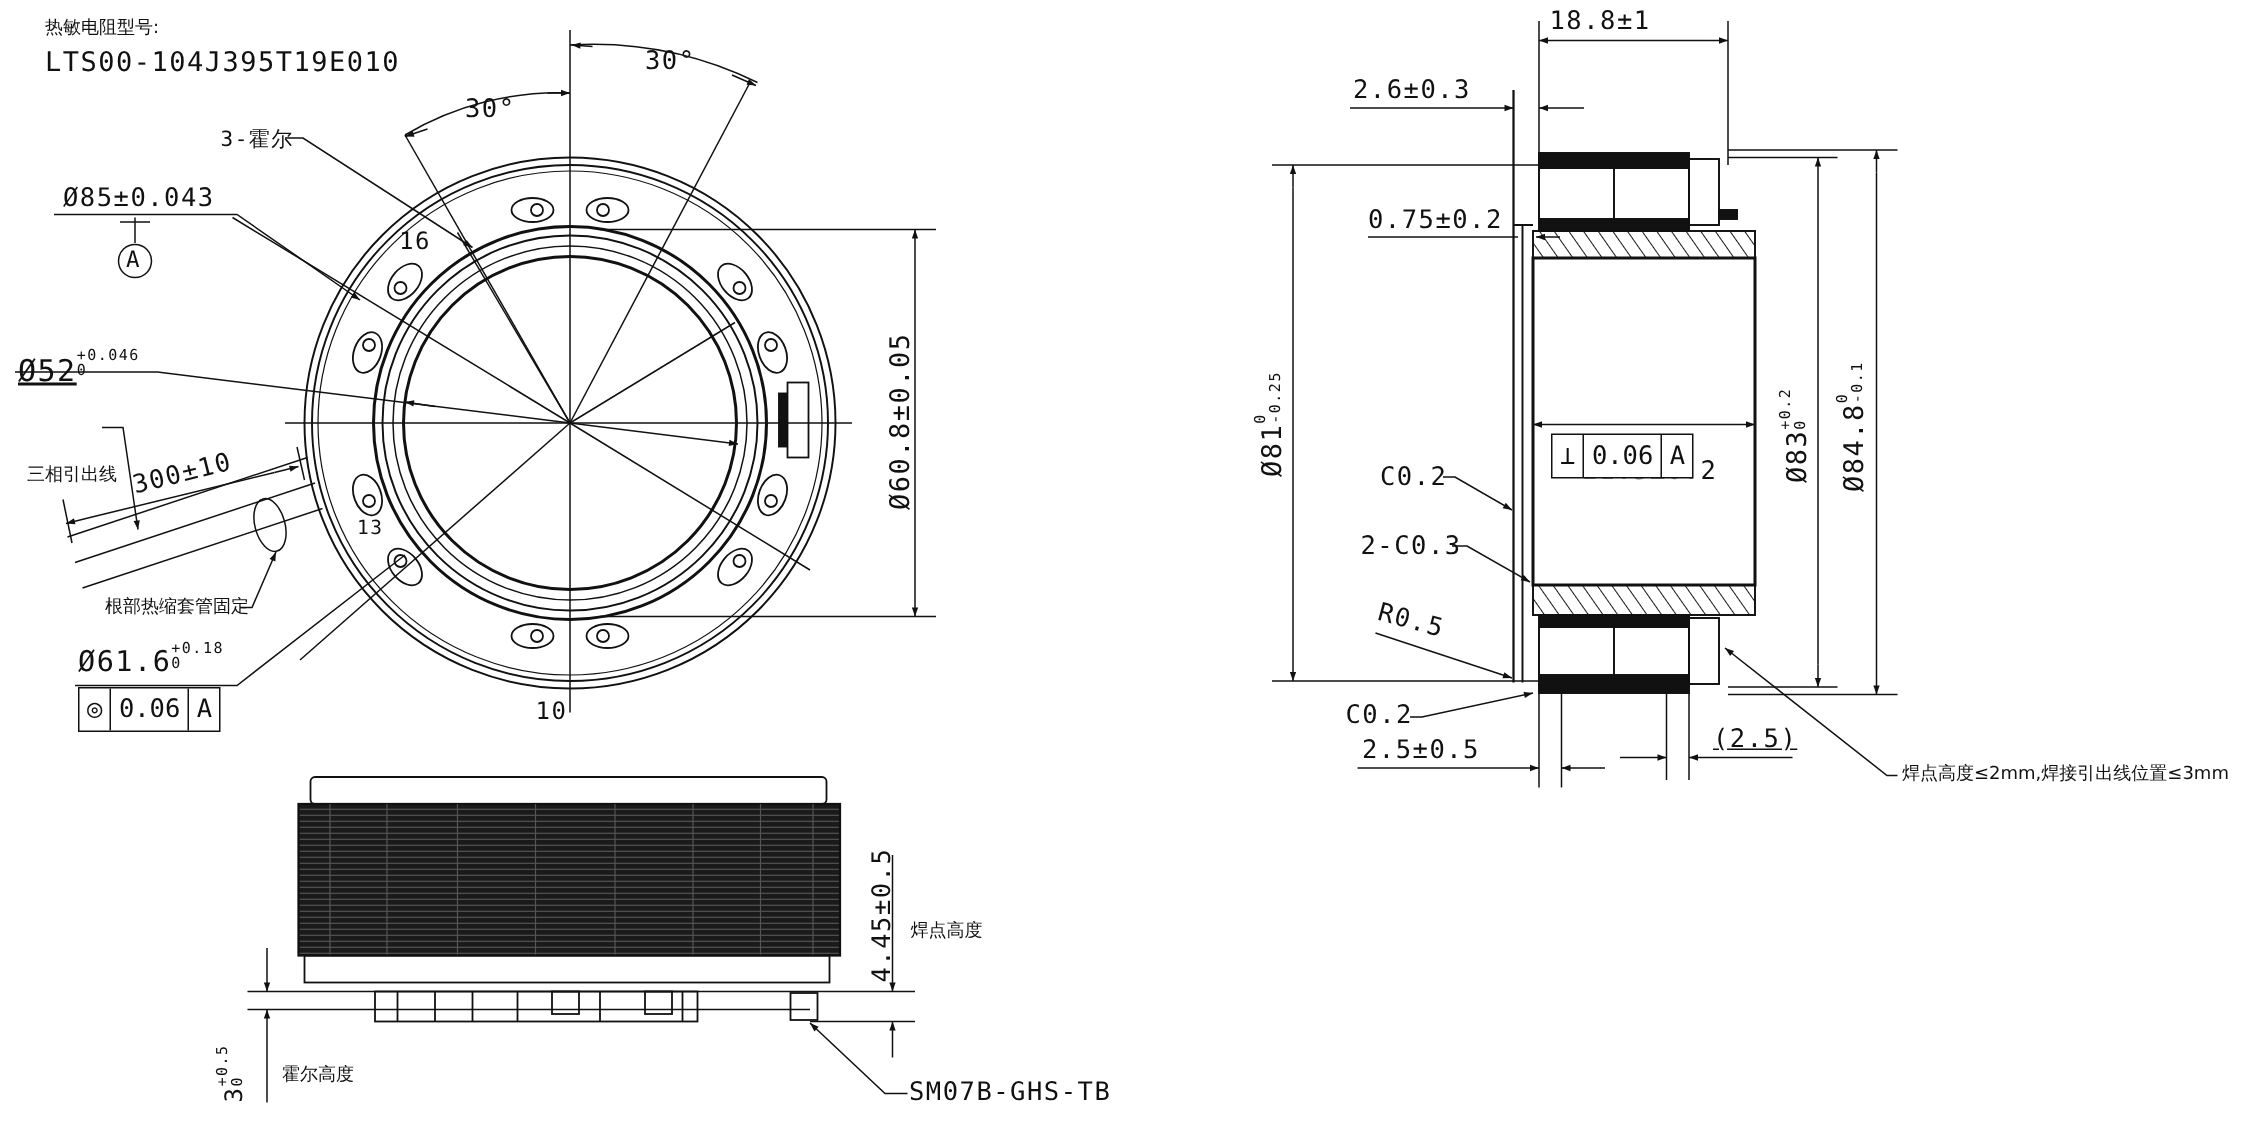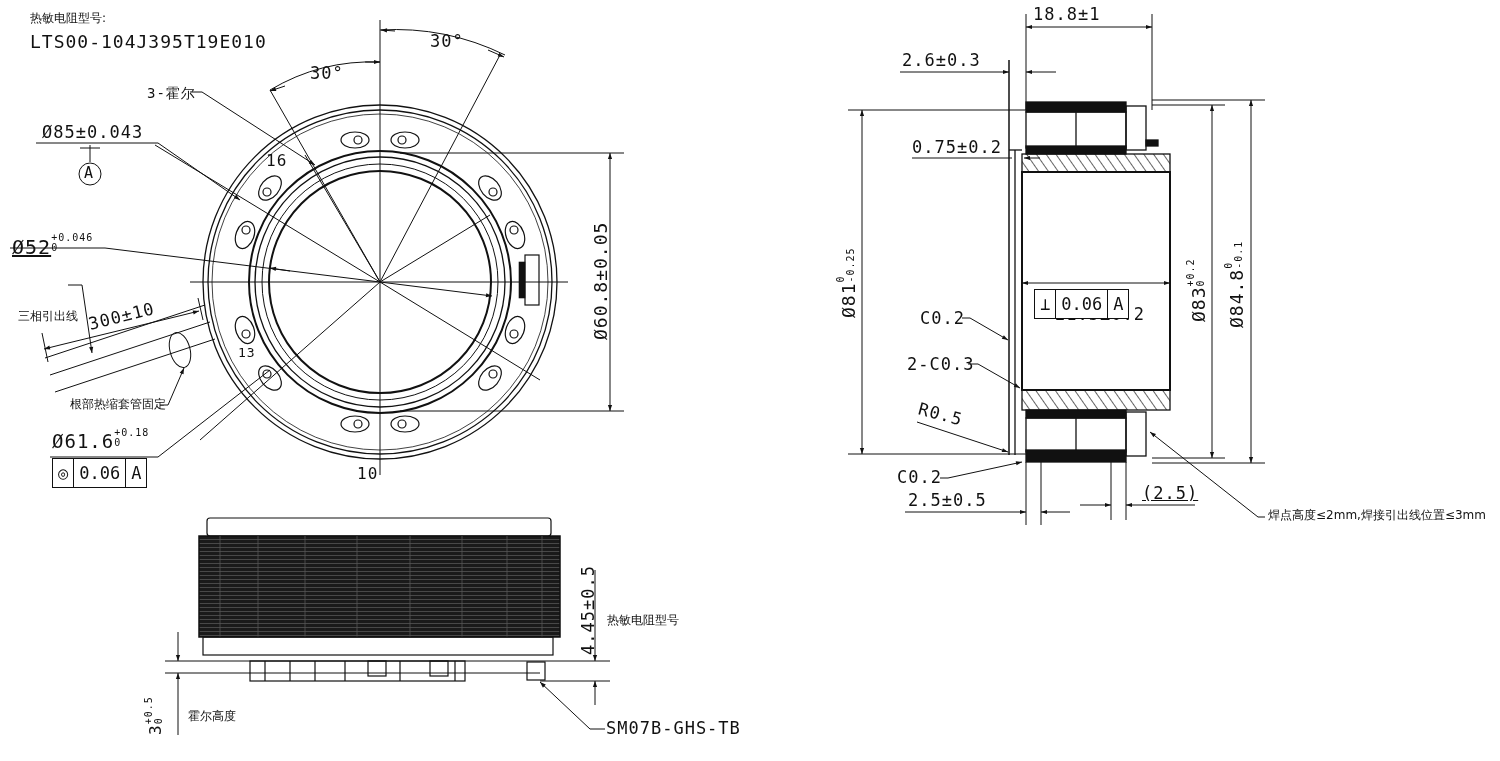--- a/index.html
+++ b/index.html
@@ -248,21 +248,21 @@
   <div>◎</div>
   <div>0.06</div>
   <div>A</div>
 </div>
 <div class="lbl" style="left:266px;top:153px;font-size:16px;">16</div>
 <div class="lbl" style="left:238px;top:346px;font-size:13px;">13</div>
 <div class="lbl" style="left:357px;top:434px;font-size:16px;margin-top:32px;">10</div>
 <div class="lbl vert" style="left:592px;top:340px;font-size:18px;">Ø60.8±0.05</div>
 
 <div class="lbl vert" style="left:580px;top:655px;">4.45±0.5</div>
-<div class="lbl cn" style="left:607px;top:614px;">热敏电阻型号</div>
+<div class="lbl cn" style="left:607px;top:614px;">焊点高度</div>
 <div class="lbl vert" style="left:148px;top:735px;font-size:16px;"><span>3</span><span class="sub-stack"><span>+0.5</span><br><span>0</span></span></div>
 <div class="lbl cn" style="left:188px;top:710px;">霍尔高度</div>
 <div class="lbl" style="left:606px;top:720px;">SM07B-GHS-TB</div>
 
 <div class="lbl" style="left:1033px;top:6px;">18.8±1</div>
 <div class="lbl" style="left:902px;top:52px;">2.6±0.3</div>
 <div class="lbl" style="left:912px;top:139px;">0.75±0.2</div>
 <div class="lbl vert" style="left:840px;top:318px;font-size:18px;"><span>Ø81</span><span class="sub-stack"><span>0</span><br><span>-0.25</span></span></div>
 <div class="lbl" style="left:1055px;top:263px;margin-top:43px;">21.5±0.2</div>
 <div class="fcf" style="left:1034px;top:289px;">

